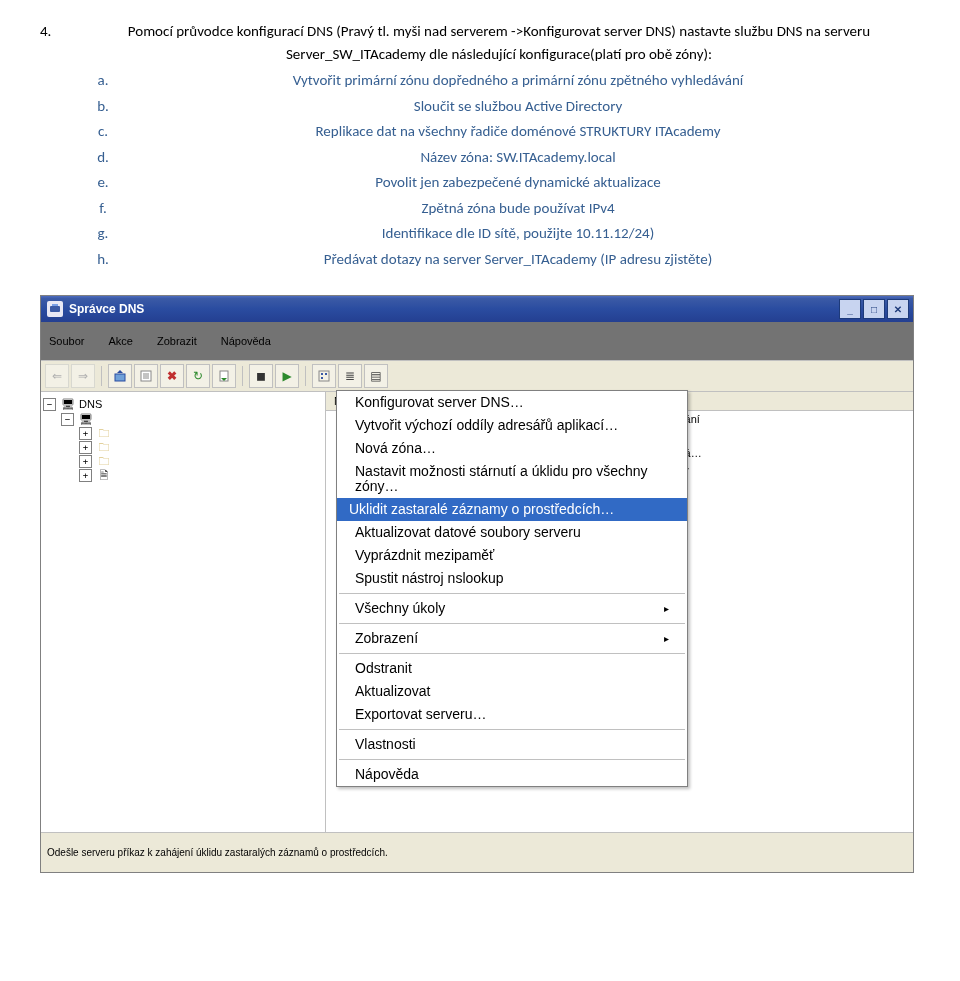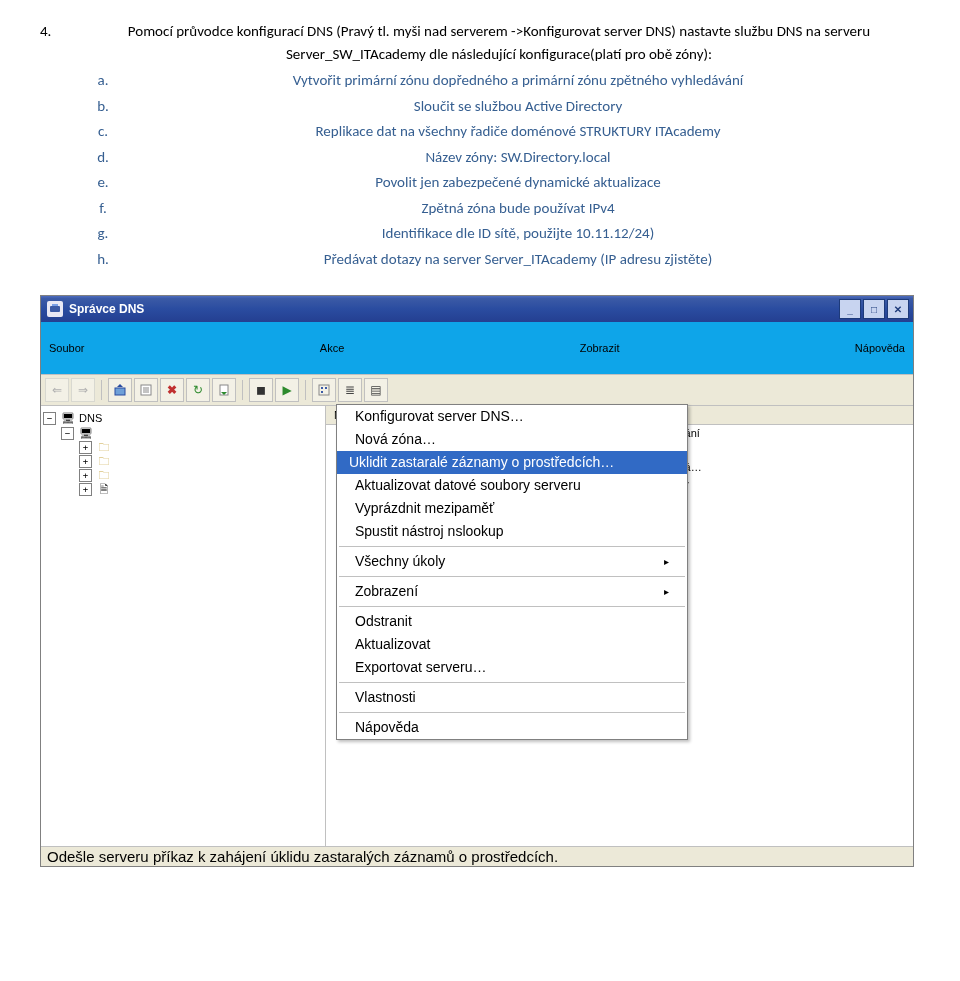--- a/index.html
+++ b/index.html
@@ -71,25 +71,24 @@
   .winbtn {
     width: 20px; height: 18px;
     background: #c8d4f0;
     border: 1px solid #1d3a7a;
     color: #1d3a7a;
     display: flex; align-items: center; justify-content: center;
     font-weight: bold; font-family: Arial; font-size: 10px;
   }
   .menubar {
     display: flex;
-    padding: 18px 4px;
+    padding: 11px 4px;
     gap: 16px;
     border-bottom: 1px solid #c0c0c0;
-    background: #0ea5e9;
-    justify-content: space-between;
+    background: #737373;
   }
   .menubar span { padding: 2px 4px; }
   .toolbar {
     display: flex;
     align-items: center;
     padding: 3px 4px;
     gap: 2px;
     border-bottom: 1px solid #c0c0c0;
     background: #ece9d8;
   }
@@ -176,22 +175,22 @@
     float: right;
     font-size: 10px;
   }
   .ctx-sep {
     height: 1px;
     background: #c0c0c0;
     margin: 3px 2px;
   }
   .statusbar {
     border-top: 1px solid #c0c0c0;
-    padding: 1px 6px;
-    font-size: 15px;
+    padding: 14px 6px;
+    font-size: 10px;
     background: #ece9d8;
   }
   .spacer { flex:1; }
 </style>
 </head>
 <body>
 
 <div class="doc">
   <div class="li-row">
     <div class="li-num">4.</div>
@@ -205,21 +204,21 @@
         <div class="sub-row">
             <div class="sub-num">b.</div>
             <div class="sub-body">Sloučit se službou Active Directory</div>
           </div>
         <div class="sub-row">
             <div class="sub-num">c.</div>
             <div class="sub-body">Replikace dat na všechny řadiče doménové STRUKTURY ITAcademy</div>
           </div>
         <div class="sub-row">
             <div class="sub-num">d.</div>
-            <div class="sub-body">Název zóny: SW.Directory.local</div>
+            <div class="sub-body">Název zóna: SW.ITAcademy.local</div>
           </div>
         <div class="sub-row">
             <div class="sub-num">e.</div>
             <div class="sub-body">Povolit jen zabezpečené dynamické aktualizace</div>
           </div>
         <div class="sub-row">
             <div class="sub-num">f.</div>
             <div class="sub-body">Zpětná zóna bude používat IPv4</div>
           </div>
         <div class="sub-row">
@@ -347,21 +346,23 @@
         <div class="lst-row">
             <span>ové servery</span>
           </div>
         <div class="lst-row">
             <span>ávání</span>
           </div>
       </div>
 
       <div class="ctxmenu">
         <div class="ctx-item">Konfigurovat server DNS…</div>
+        <div class="ctx-item">Vytvořit výchozí oddíly adresářů aplikací…</div>
         <div class="ctx-item">Nová zóna…</div>
+        <div class="ctx-item">Nastavit možnosti stárnutí a úklidu pro všechny zóny…</div>
         <div class="ctx-item hl">Uklidit zastaralé záznamy o prostředcích…</div>
         <div class="ctx-item">Aktualizovat datové soubory serveru</div>
         <div class="ctx-item">Vyprázdnit mezipaměť</div>
         <div class="ctx-item">Spustit nástroj nslookup</div>
         <div class="ctx-sep"></div>
         <div class="ctx-item sub">Všechny úkoly</div>
         <div class="ctx-sep"></div>
         <div class="ctx-item sub">Zobrazení</div>
         <div class="ctx-sep"></div>
         <div class="ctx-item">Odstranit</div>

